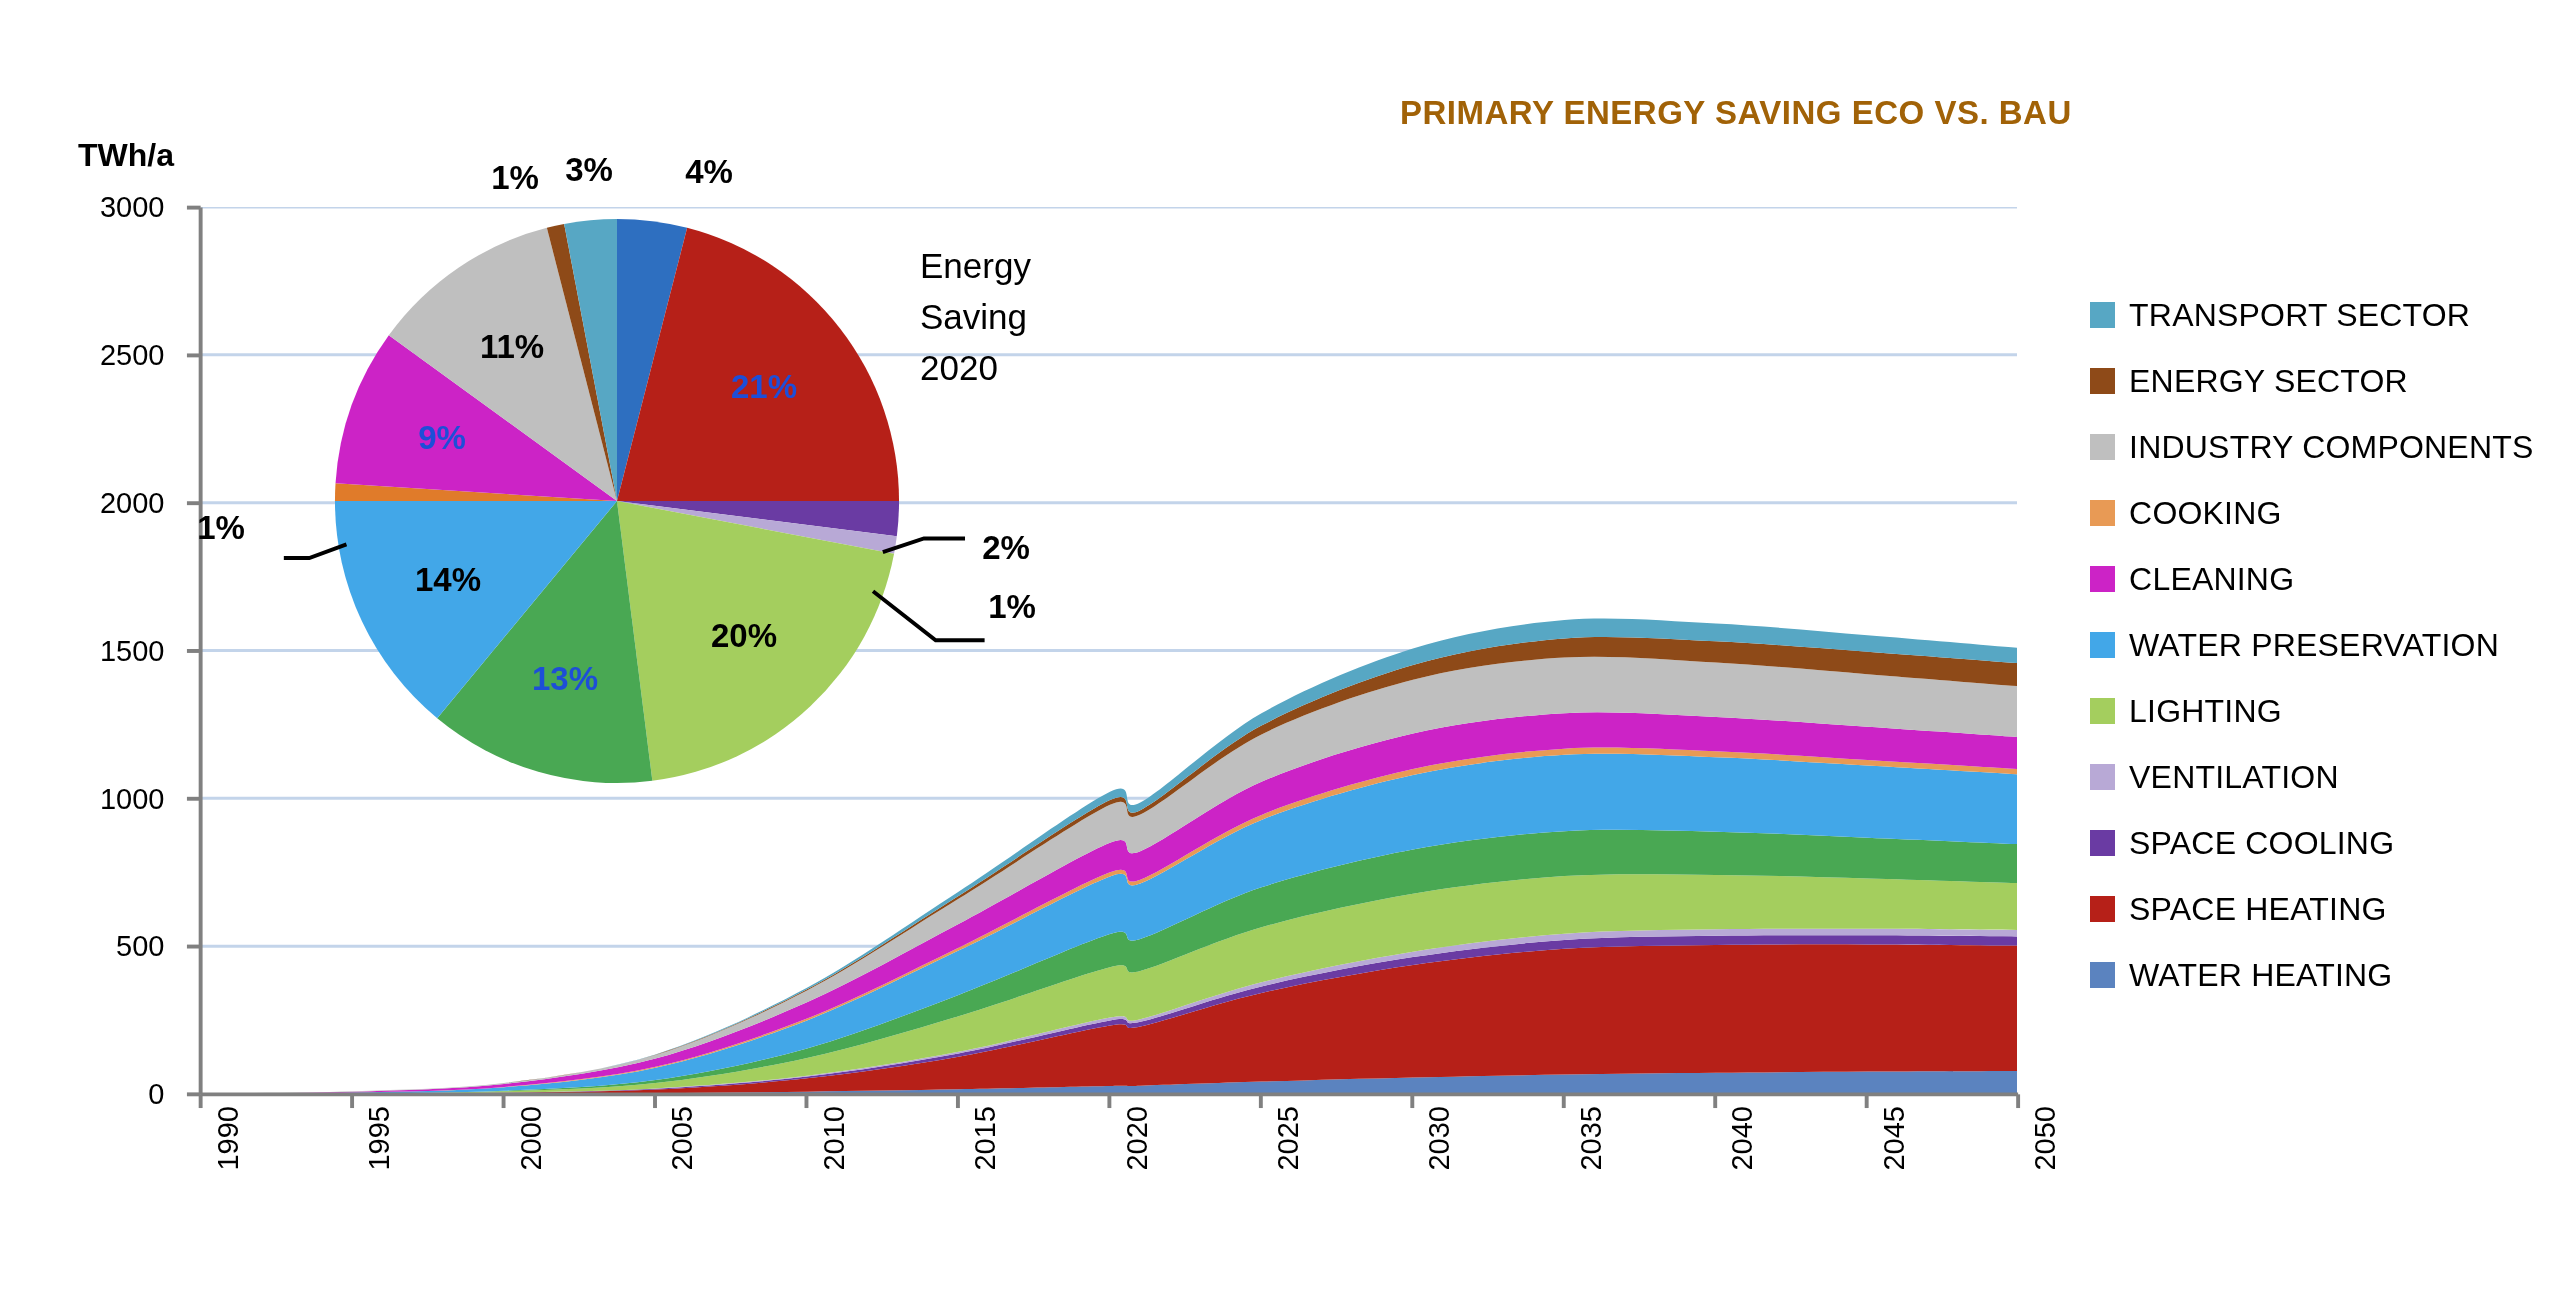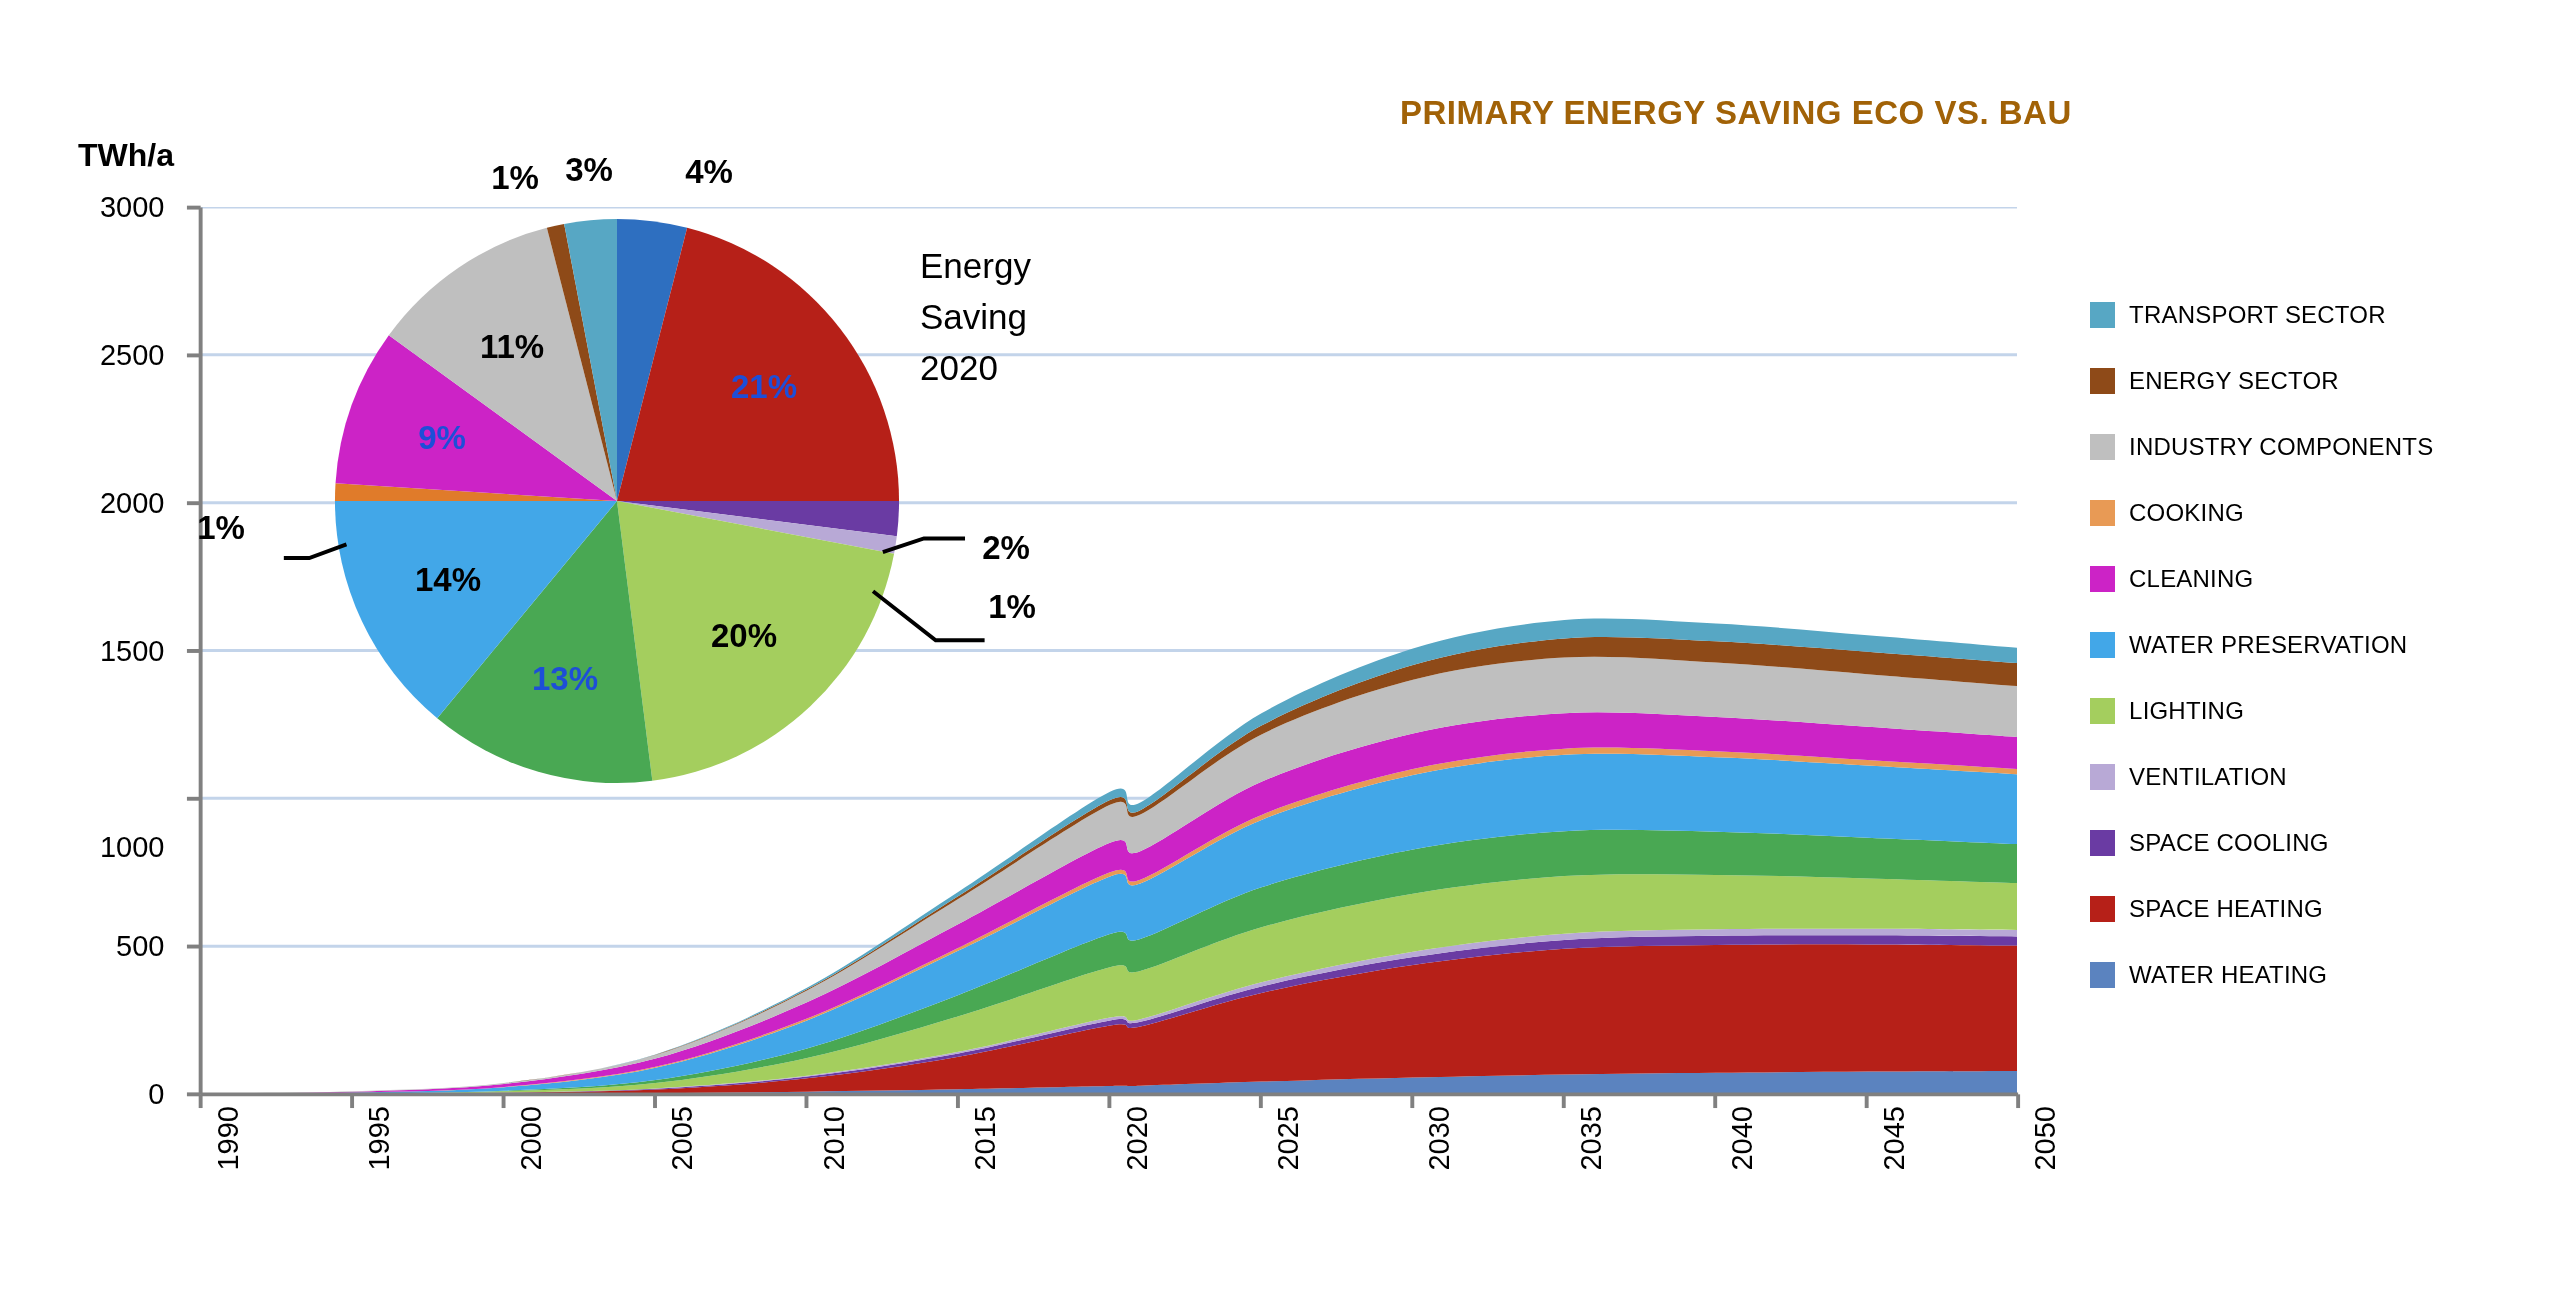--- a/index.html
+++ b/index.html
@@ -111,21 +111,21 @@
     align-items: center;
     height: 66px;
   }
   .legend-swatch {
     width: 25.4px;
     height: 25.4px;
     flex: 0 0 25.4px;
     margin-right: 13.7px;
   }
   .legend-label {
-    font-size: 24px;
+    font-size: 32px;
     color: #000;
     letter-spacing: 0.2px;
     white-space: nowrap;
     text-align: center;
   }
 
   
   #pie-block {
     position: absolute;
     left: 333px;
@@ -173,21 +173,21 @@
 
 <div id="page">
 
   <div id="chart-title">PRIMARY ENERGY SAVING ECO VS. BAU</div>
 
   <div id="y-axis-unit">TWh/a</div>
 
   <div id="y-ticks">
       <div class="y-tick" style="top: 1094px;">0</div>
       <div class="y-tick" style="top: 946px;">500</div>
-      <div class="y-tick" style="top: 799px; margin-top: 48px;">1000</div>
+      <div class="y-tick" style="top: 799px;">1000</div>
       <div class="y-tick" style="top: 651px;">1500</div>
       <div class="y-tick" style="top: 503px;">2000</div>
       <div class="y-tick" style="top: 355px;">2500</div>
       <div class="y-tick" style="top: 207px;">3000</div>
     </div>
 
   <div id="plot-area">
     <svg id="plot-svg" viewBox="0 0 1855 906" preserveAspectRatio="none">
       <g id="gridlines">
           <line x1="0" x2="1857" y1="755" y2="755" stroke="#c3d4ea" stroke-width="3" vector-effect="non-scaling-stroke"></line>

